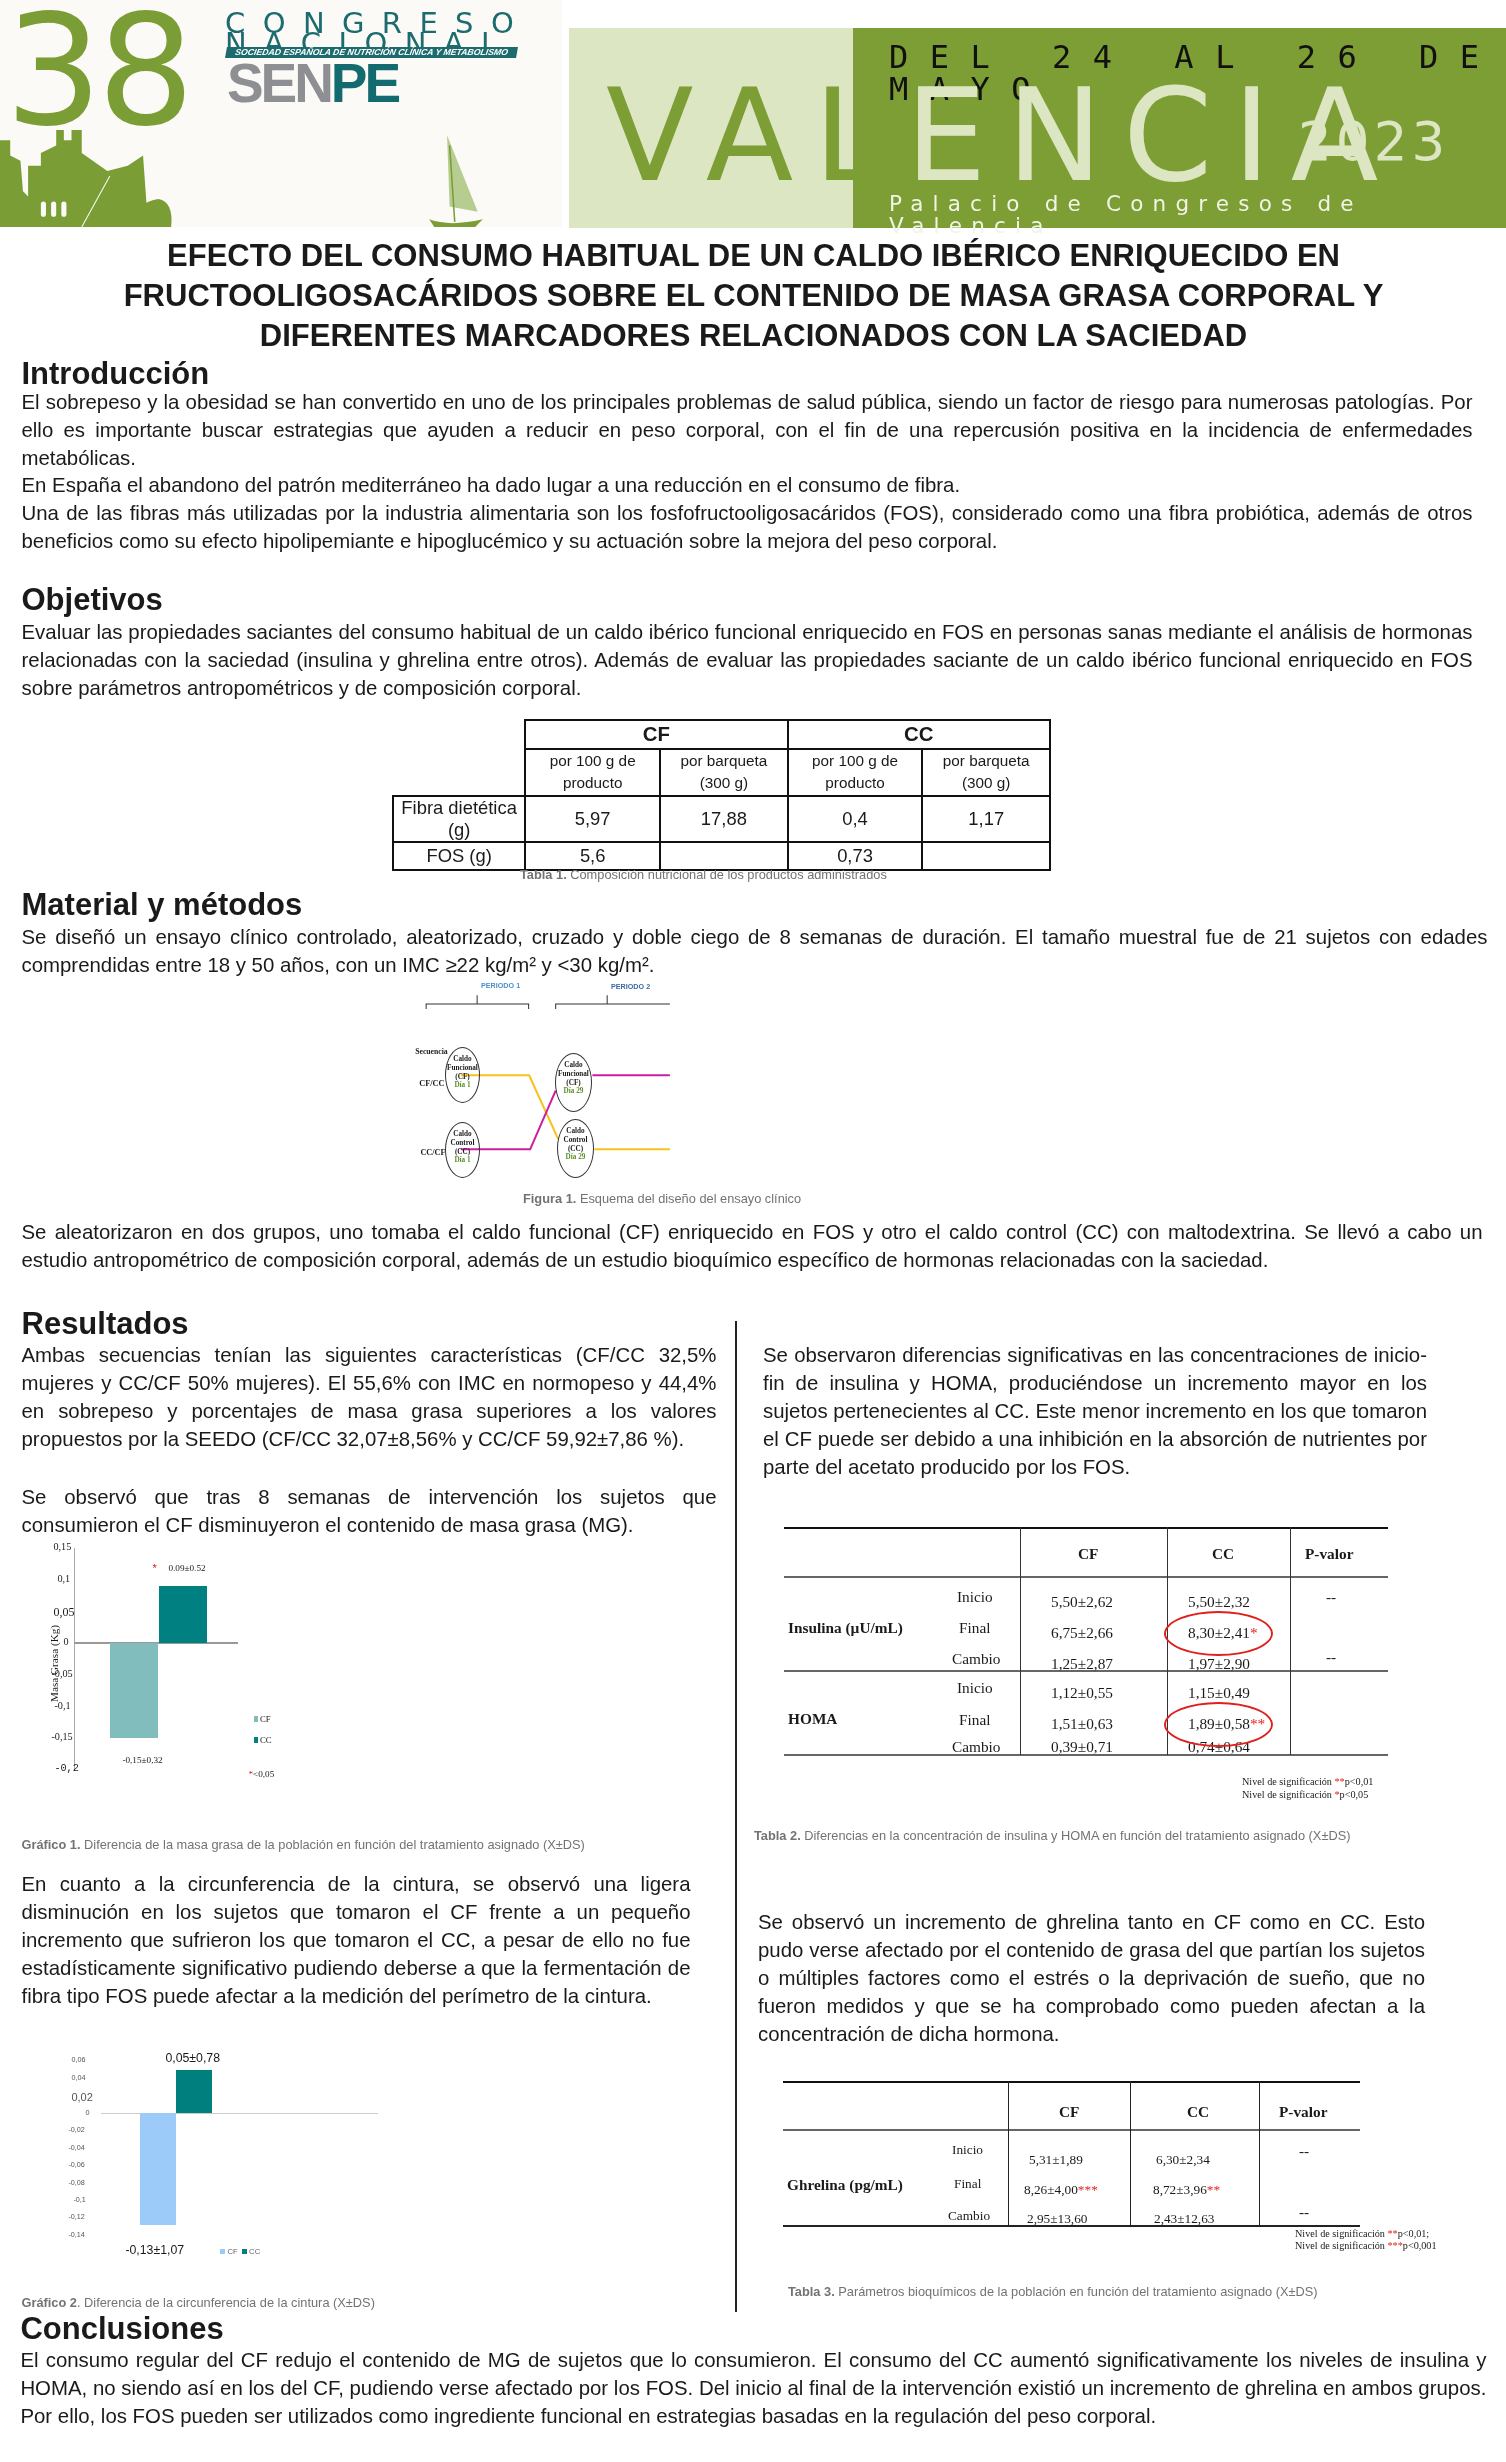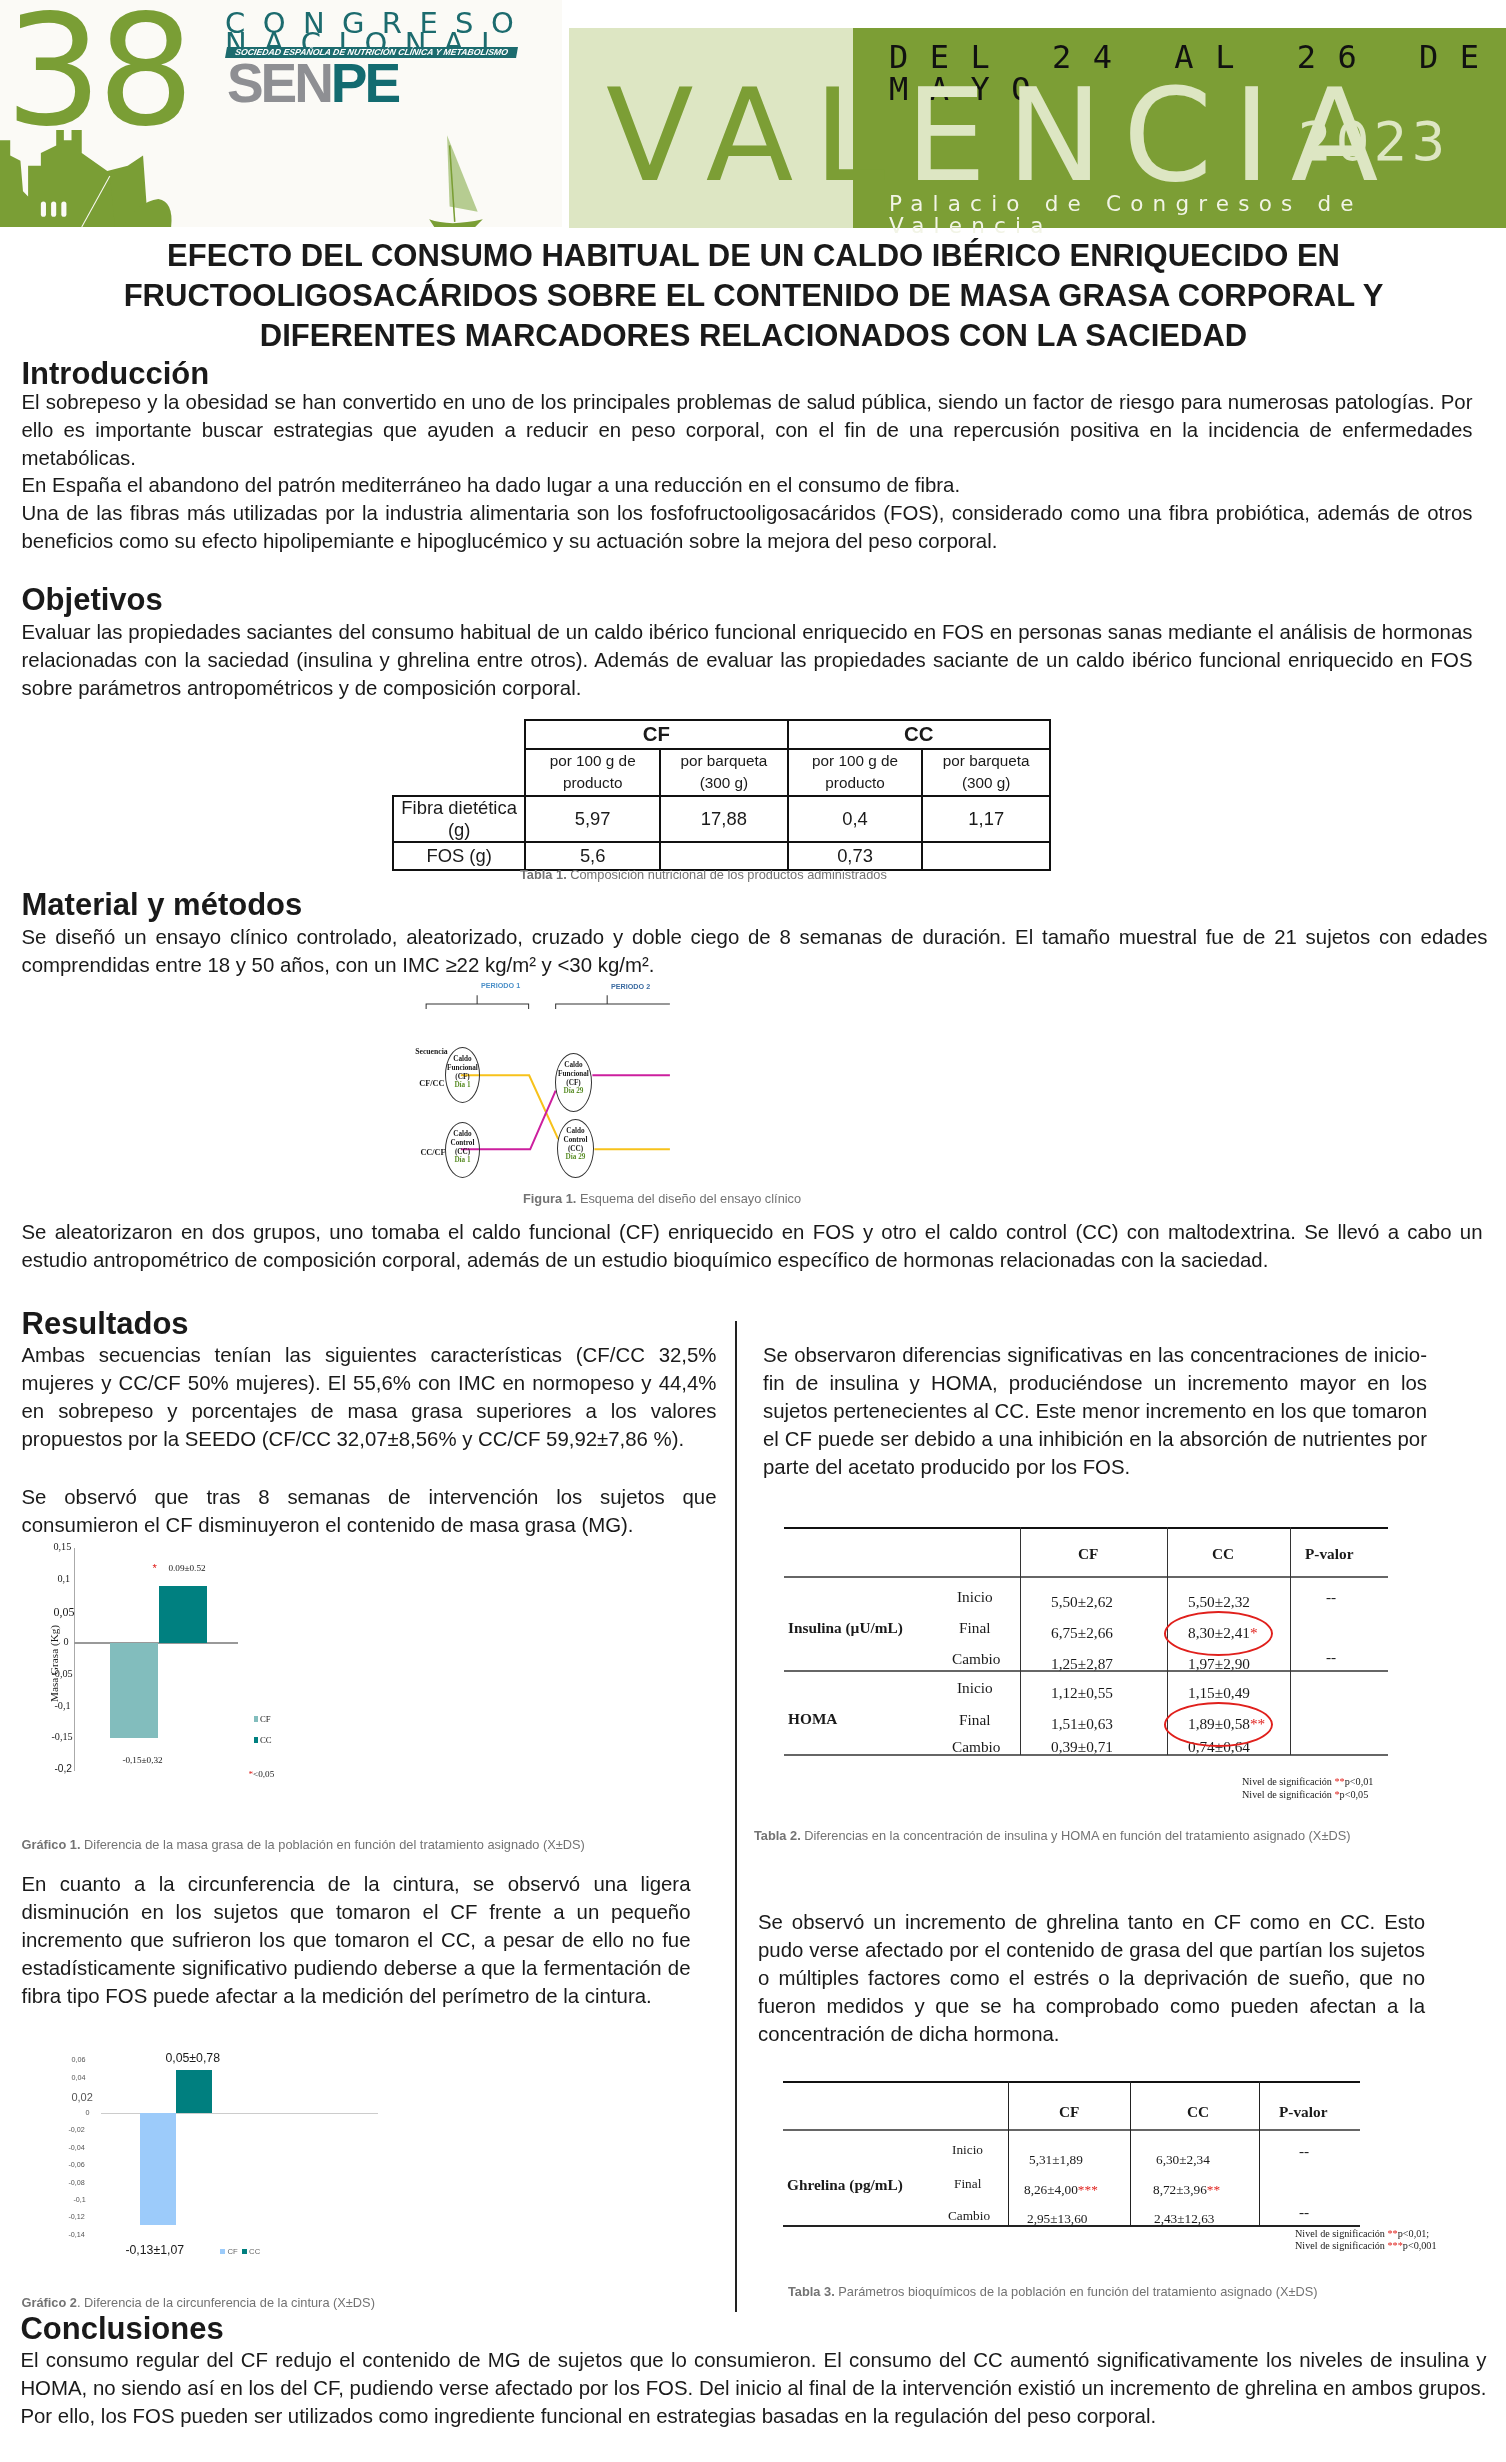--- a/index.html
+++ b/index.html
@@ -167,21 +167,21 @@
   <div class="abs" style="left:28px;top:169px;transform:rotate(-90deg);transform-origin:left top;font-family:'Liberation Serif',serif;font-size:11.2px;">Masa Grasa (Kg)</div>
   <div class="abs" style="left:54px;top:15px;width:1px;height:223px;background:#aaa;"></div>
   <div class="abs" style="left:54px;top:109px;width:164px;height:1.5px;background:#999;"></div>
   <div class="abs" style="left:33px;top:8.2px;font-family:'Liberation Serif',serif;font-size:10.2px;">0,15</div>
   <div class="abs" style="left:37px;top:40px;font-family:'Liberation Serif',serif;font-size:10.2px;">0,1</div>
   <div class="abs" style="left:33px;top:72px;font-family:Liberation Serif, serif;font-size:12px;">0,05</div>
   <div class="abs" style="left:43px;top:103px;font-family:'Liberation Serif',serif;font-size:10.2px;">0</div>
   <div class="abs" style="left:31px;top:135px;font-family:'Liberation Serif',serif;font-size:10.2px;">-0,05</div>
   <div class="abs" style="left:34px;top:167px;font-family:'Liberation Serif',serif;font-size:10.2px;">-0,1</div>
   <div class="abs" style="left:31px;top:198px;font-family:'Liberation Serif',serif;font-size:10.2px;">-0,15</div>
-  <div class="abs" style="left:34px;top:230px;font-family:Liberation Sans, sans-serif;font-size:10.2px;">-0,2</div>
+  <div class="abs" style="left:34px;top:230px;font-family:Liberation Mono, monospace;font-size:10.2px;">-0,2</div>
   <div class="abs" style="left:90px;top:110px;width:48px;height:95px;background:#82bdbd;"></div>
   <div class="abs" style="left:139px;top:53px;width:48px;height:57px;background:#008080;"></div>
   <div class="abs" style="left:102px;top:222px;font-family:'Liberation Serif',serif;font-size:9.2px;">-0,15±0,32</div>
   <div class="abs" style="left:148px;top:30px;font-family:'Liberation Serif',serif;font-size:9.2px;">0.09±0.52</div>
   <div class="abs" style="left:132px;top:29px;font-size:11.2px;color:#e0201c;">*</div>
   <div class="abs" style="left:234px;top:181px;font-family:'Liberation Serif',serif;font-size:8.7px;"><span style="display:inline-block;width:4.1px;height:6.1px;background:#82bdbd;margin-right:1.5px;"></span><span>CF</span></div>
   <div class="abs" style="left:234px;top:202px;font-family:'Liberation Serif',serif;font-size:8.7px;"><span style="display:inline-block;width:4.1px;height:6.1px;background:#008080;margin-right:1.5px;"></span><span>CC</span></div>
   <div class="abs" style="left:228px;top:236px;font-family:'Liberation Serif',serif;font-size:9.2px;"><span class="red">*</span><span>&lt;0,05</span></div>
 </div>
 <div class="abs cap" style="left:21.5px;top:1837px;"><b>Gráfico 1.</b><span> Diferencia de la masa grasa de la población en función del tratamiento asignado (X±DS)</span></div>

